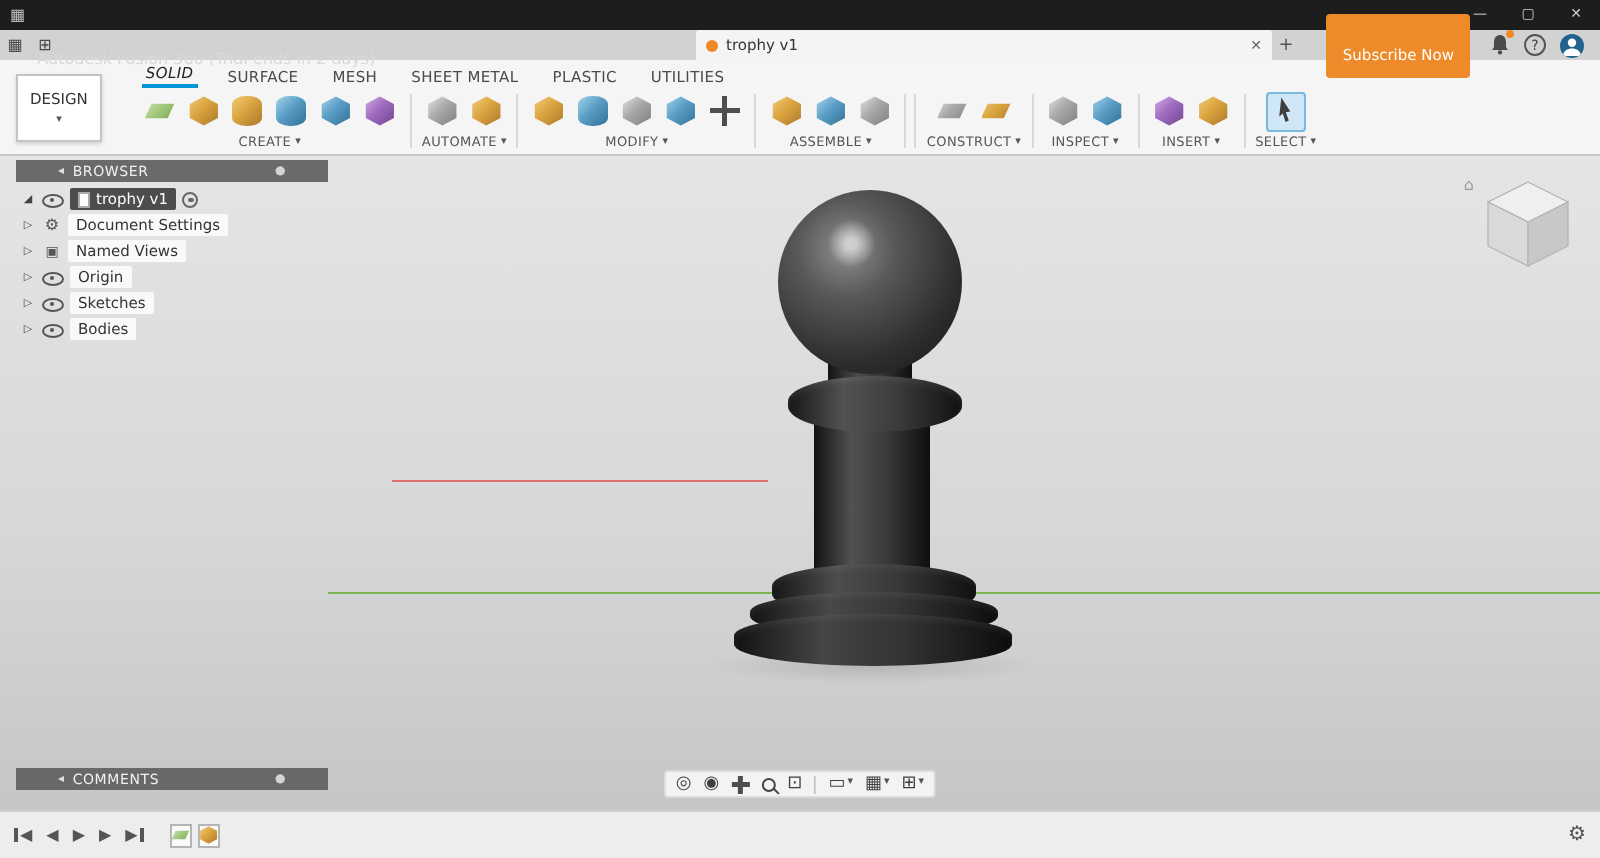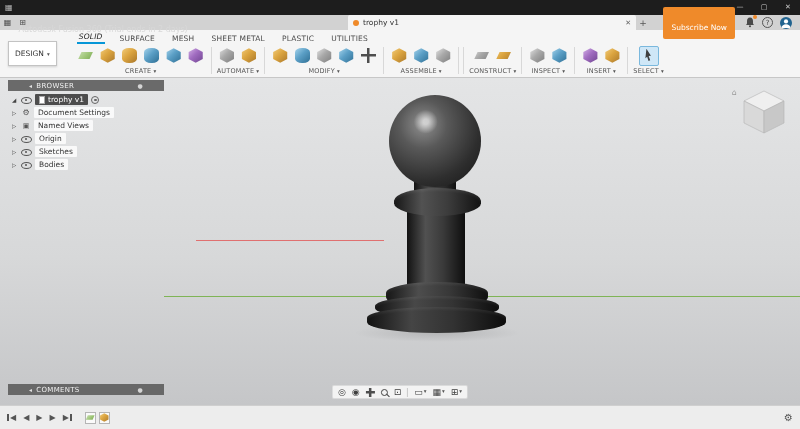--- a/index.html
+++ b/index.html
@@ -23,21 +23,21 @@
   .new-tab { width:14px; text-align:center; color:#555; font-size:9px; }
   .tb-spacer { flex:1; }
   .subscribe { background:#ef8a2a; color:#fff; border:none; border-radius:2px; height:16px; font-size:7.5px; padding:16px 8px; margin-right:9px; font-family:inherit; }
   .bell { position:relative; width:14px; height:13px; margin-right:4px; }
   .bell .badge { position:absolute; top:-1px; right:1px; width:4px; height:4px; background:#ef8a2a; border-radius:50%; }
   .help { width:11px; height:11px; border:1px solid #555; border-radius:50%; text-align:center; line-height:10px; font-size:7px; color:#444; margin-right:7px; }
   .avatar { width:12px; height:12px; border-radius:50%; background:#20638f; margin-right:8px; overflow:hidden; }
 
   
   .ribbon { height:48px; background:#f5f5f5; border-bottom:1px solid #c7c7c7; display:flex; padding-left:8px; }
-  .design-btn { align-self:center; background:#fff; border:1px solid #c3c3c3; box-shadow:0 1px 2px rgba(0,0,0,.15); font-size:7.5px; color:#333; padding:7px 6px; display:flex; align-items:center; gap:3px; margin-right:10px; }
+  .design-btn { align-self:center; background:#fff; border:1px solid #c3c3c3; box-shadow:0 1px 2px rgba(0,0,0,.15); font-size:7.5px; color:#333; padding:7px 6px; display:flex; align-items:center; gap:3px; margin-right:10px;flex-direction:column; }
   .ribbon-main { flex:1; display:flex; flex-direction:column; }
   .ribbon-tabs { display:flex; gap:13px; height:14px; align-items:flex-end; padding-left:10px; font-size:7.5px; color:#4a4a4a; }
   .rtab { padding:0 2px 1px 2px; letter-spacing:.2px; }
   .rtab.active { color:#222; border-bottom:2px solid #0696d7;font-style:italic; }
   .ribbon-groups { flex:1; display:flex; align-items:flex-start; padding-left:6px; }
   .tgroup { display:flex; flex-direction:column; align-items:center; padding:1px 3px 0 3px; }
   .ticons { display:flex; gap:2px; align-items:center; height:21px; }
   .tool { width:20px; height:20px; display:flex; align-items:center; justify-content:center; border-radius:2px; }
   .tool.active { background:#cfe7f7; border:1px solid #7ab8dd; }
   .tlabel { font-size:6.5px; color:#555; display:flex; align-items:center; gap:2px; margin-top:1px; letter-spacing:.2px; }

